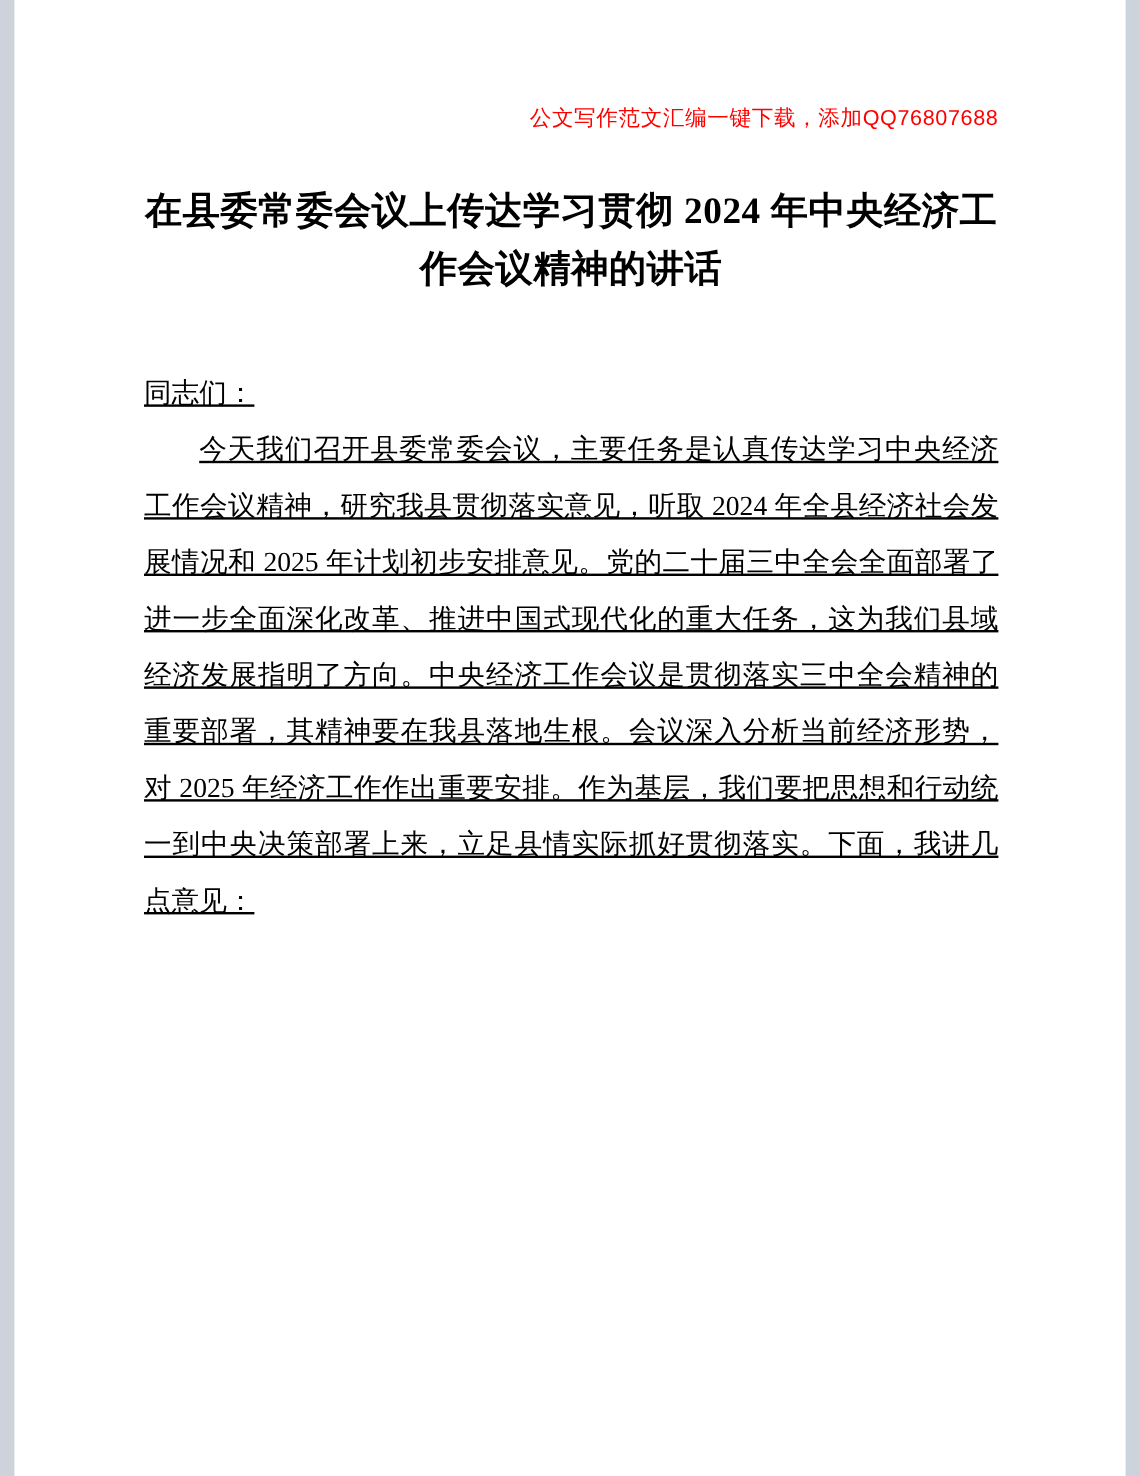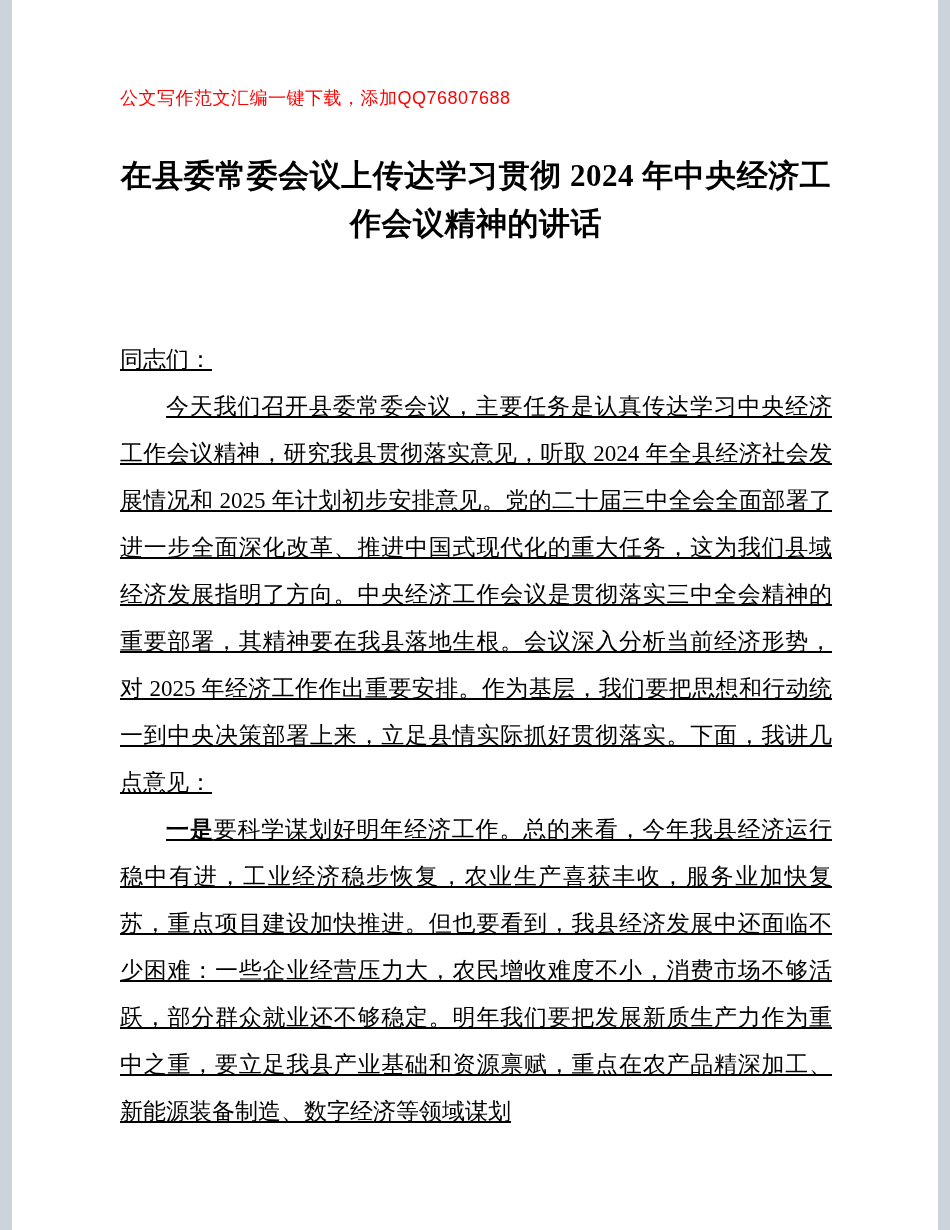--- a/index.html
+++ b/index.html
@@ -12,30 +12,30 @@
     overflow: hidden;
   }
   .page {
     width: 926px;
     height: 1230px;
     margin: 0 auto;
     background: var(--page, #ffffff);
     padding: 86px 106px 0 108px;
   }
   .notice {
-    text-align: left;
+    text-align: right;
     color: var(--notice, #fe0000);
     font-size: 18px;
     letter-spacing: 0.5px;
     font-family: "Liberation Sans", "DejaVu Sans", sans-serif;
     margin-bottom: 42px;
   }
   .title {
     max-width: 720px;
-    margin: 0 auto 88px auto;
+    margin: 0 auto 56px auto;
     text-align: center;
     font-size: 31px;
     font-weight: 700;
     line-height: 1.55;
     color: var(--text, #000000);
     letter-spacing: 0.5px;
     font-family: "Liberation Serif", "DejaVu Serif", serif;
   }
   .body-text {
     color: var(--text, #000000);
@@ -59,16 +59,15 @@
   <div class="notice">公文写作范文汇编一键下载，添加QQ76807688</div>
 
   <h1 class="title">在县委常委会议上传达学习贯彻 2024 年中央经济工作会议精神的讲话</h1>
 
   <div class="body-text">
 
     <p class="para">同志们：</p>
 
     <p class="para indent"><span>今天我们召开县委常委会议，主要任务是认真传达学习中央经济工作会议精神，研究我县贯彻落实意见，听取 2024 年全县经济社会发展情况和 2025 年计划初步安排意见。党的二十届三中全会全面部署了进一步全面深化改革、推进中国式现代化的重大任务，这为我们县域经济发展指明了方向。中央经济工作会议是贯彻落实三中全会精神的重要部署，其精神要在我县落地生根。会议深入分析当前经济形势，对 2025 年经济工作作出重要安排。作为基层，我们要把思想和行动统一到中央决策部署上来，立足县情实际抓好贯彻落实。下面，我讲几点意见：</span></p>
 
-    <p class="para indent"><strong class="lead">一是</strong><span>要科学谋划好明年经济工作。总的来看，今年我县经济运行稳中有进，工业经济稳步恢复，农业生产喜获丰收，服务业加快复苏，重点项目建设加快推进。但也要看到，我县经济发展中还面临不少困难：一些企业经营压力大，农民增收难度不小，消费市场不够活跃，部分群众就业还不够稳定。明年我们要把发展新质生产力作为重中之重，要立足我县产业基础和资源禀赋，重点在农产品精深加工、新能源装备制造、数字经济等领域谋划</span></p>
 
   </div>
 </div>
 
 </body></html>

